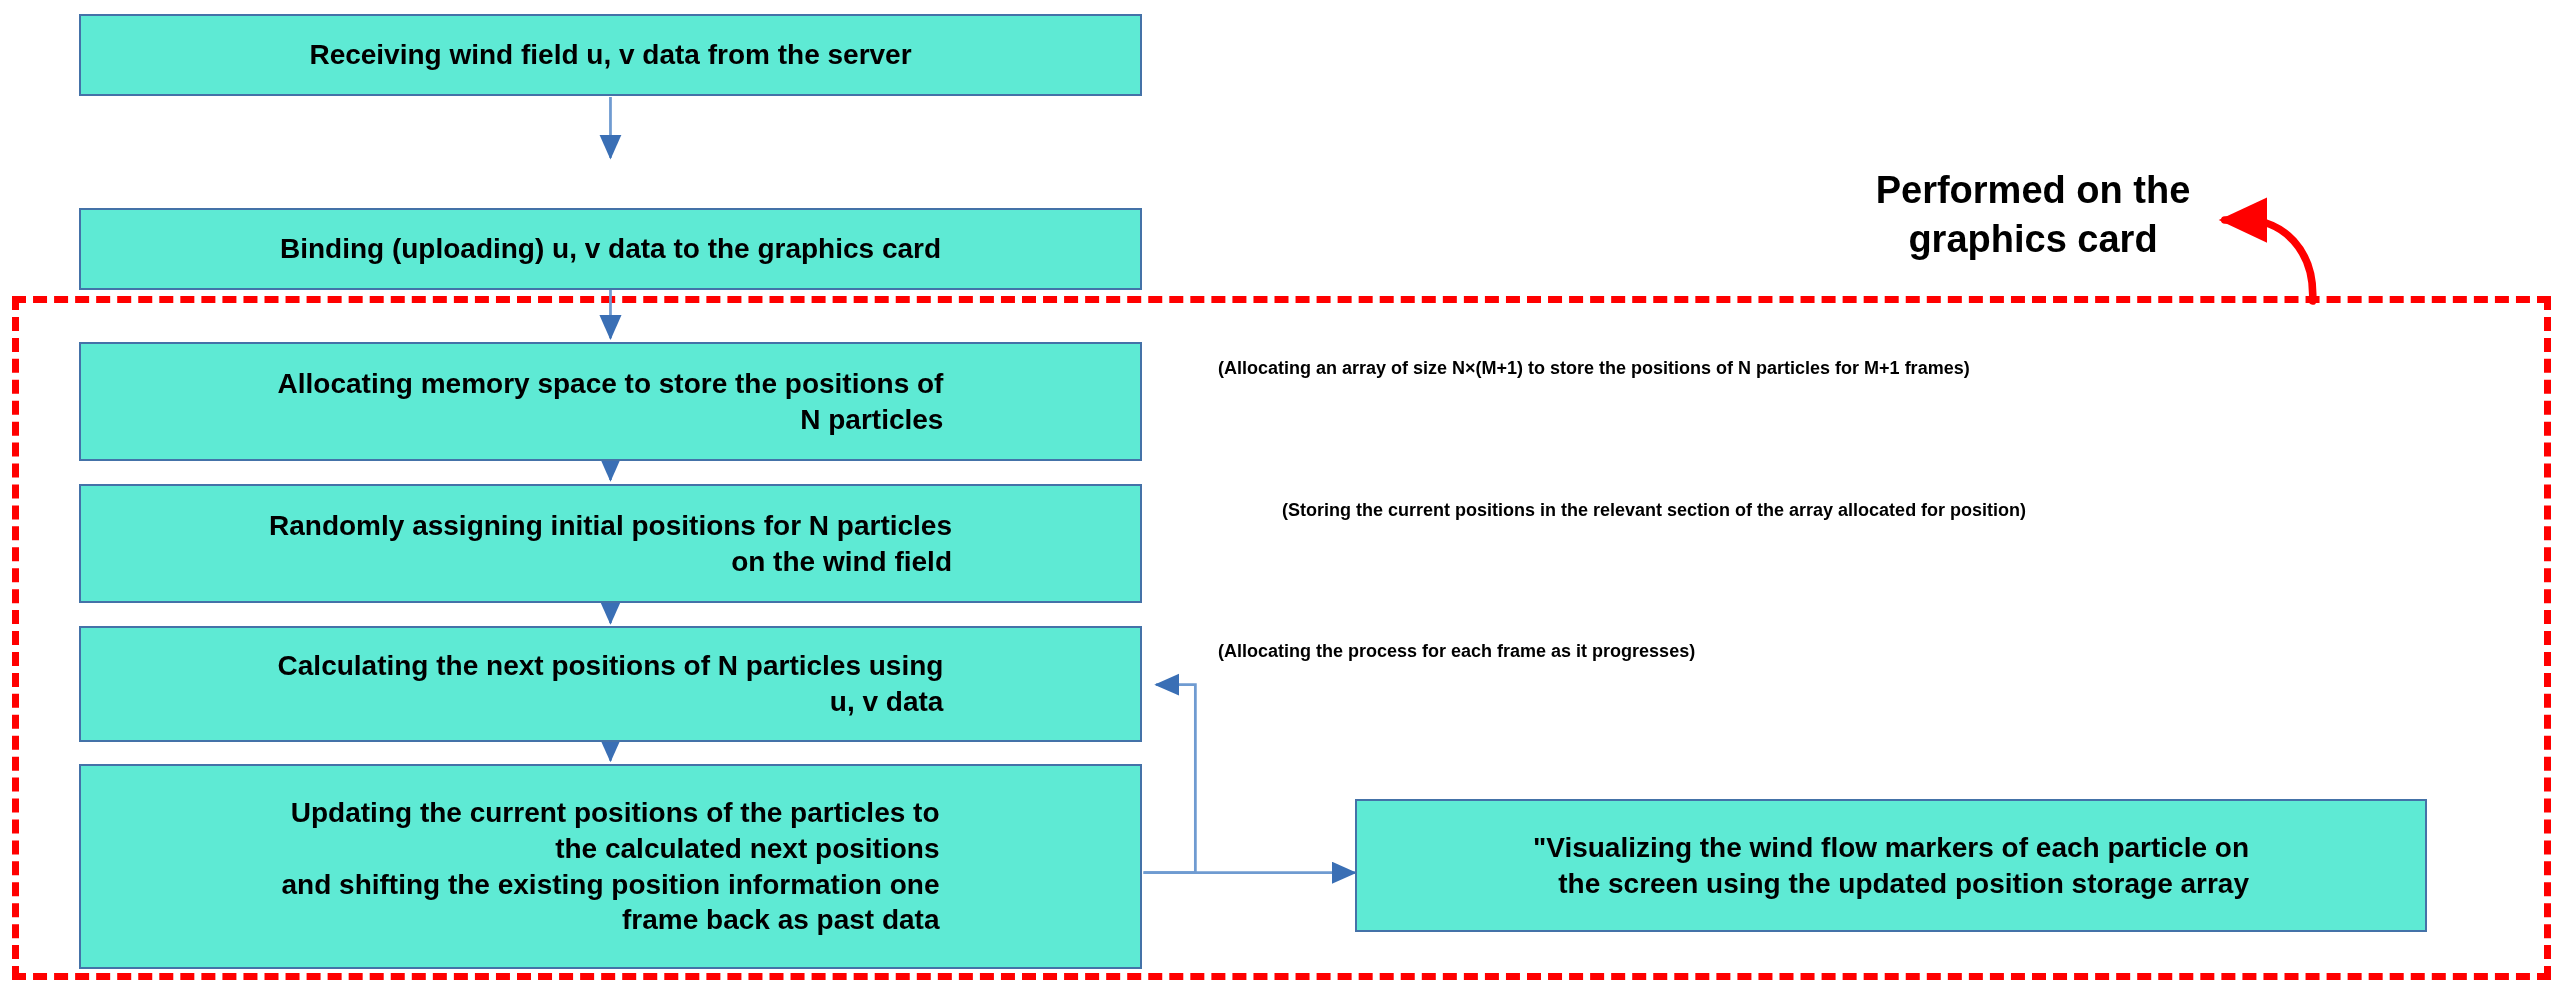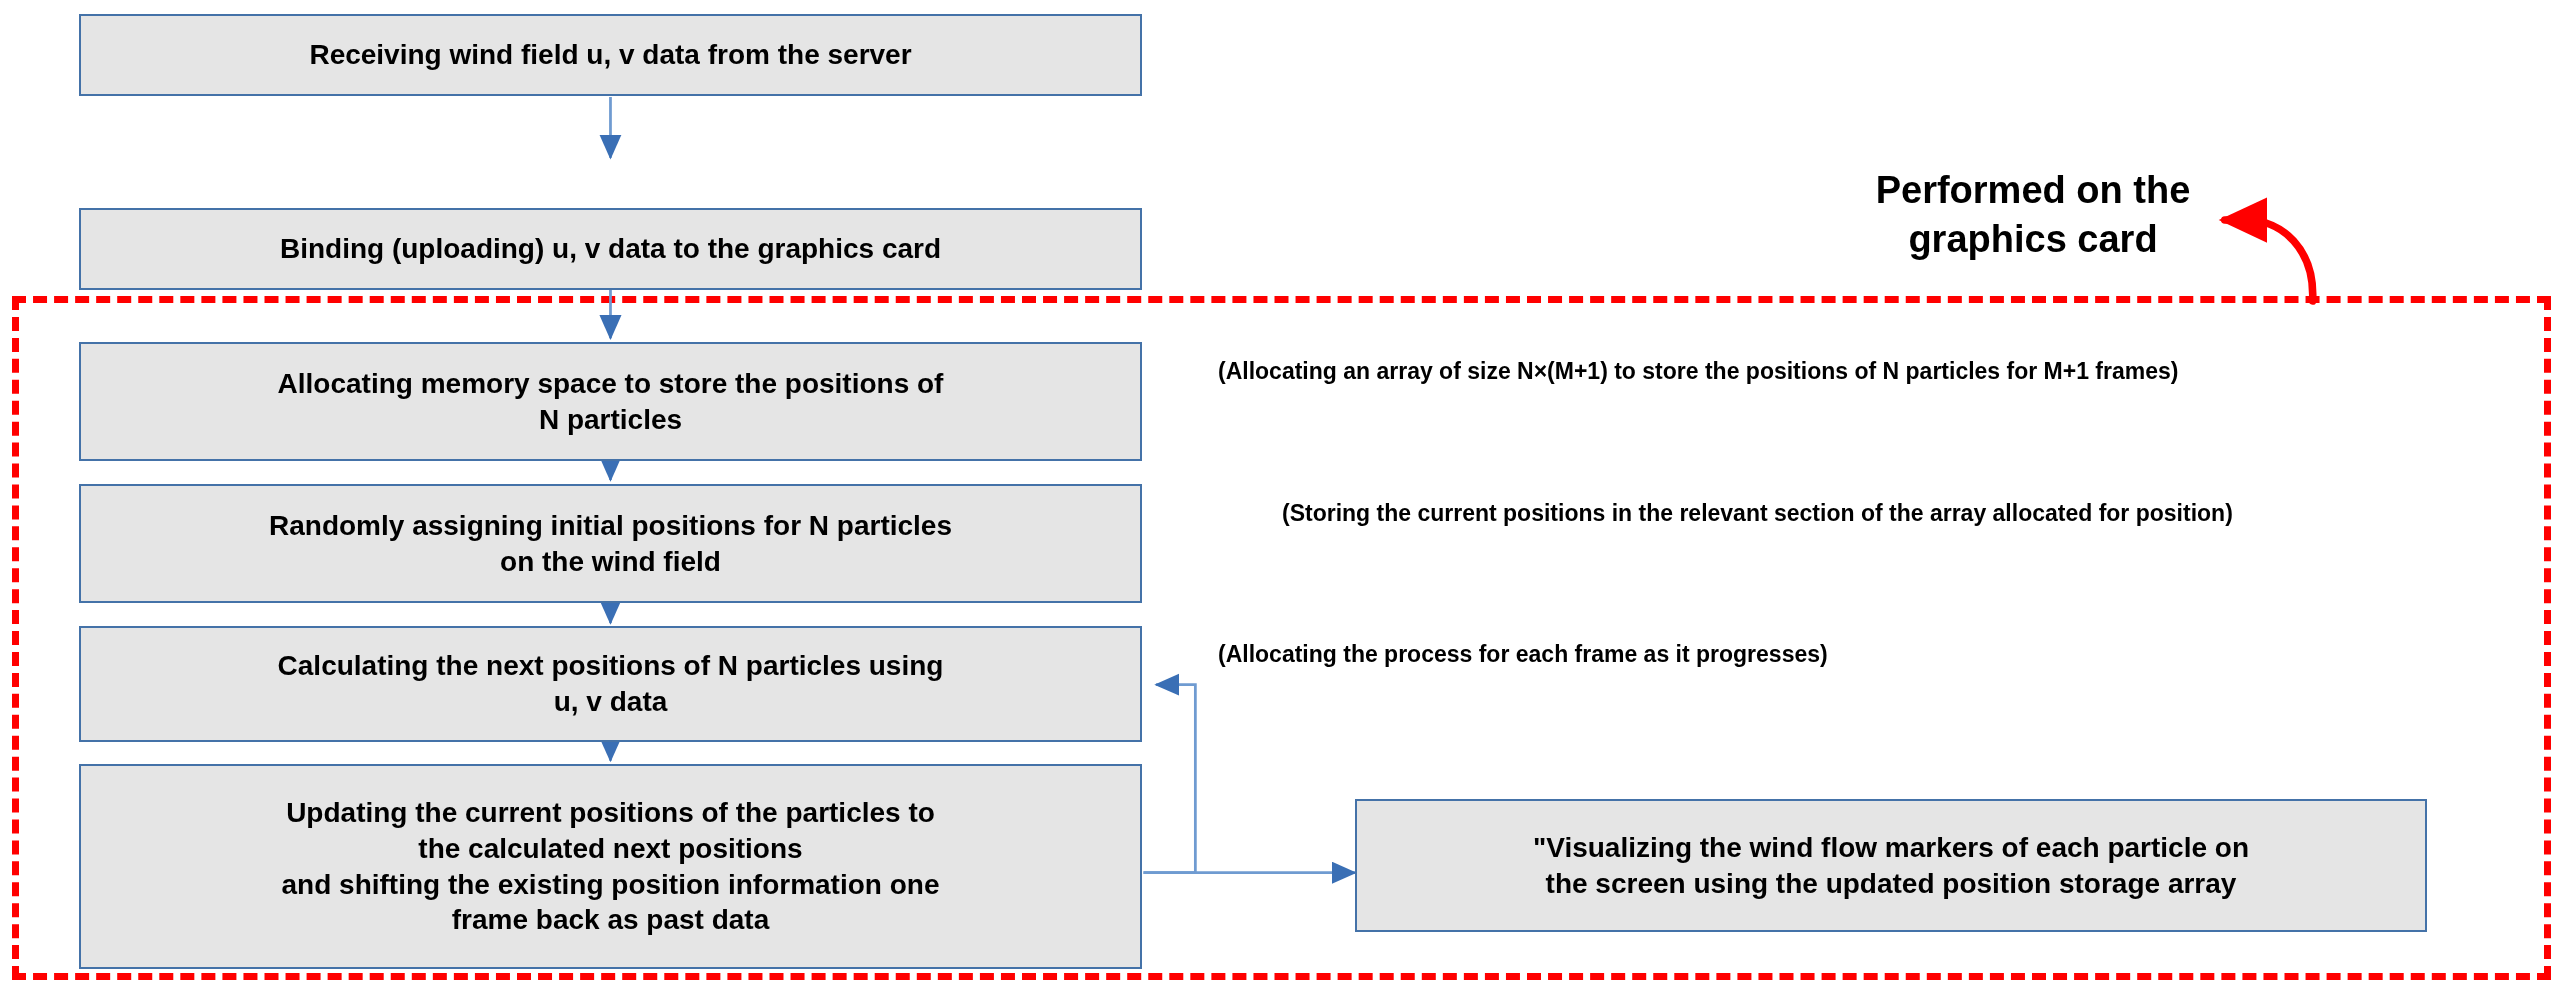--- a/index.html
+++ b/index.html
@@ -26,38 +26,38 @@
     border: 7.6px dashed #ff0000;
     box-sizing: border-box;
     pointer-events: none;
   }
 
   
   .pbox {
     position: absolute;
     box-sizing: border-box;
     border: 2.8px solid #4472a8;
-    background: #e5e5e5;
+    background: #5eead4;
     display: flex;
     align-items: center;
     justify-content: center;
-    text-align: center;
+    text-align: right;
     color: #000000;
     font-weight: bold;
     font-size: 28px;
     line-height: 1.28;
     padding: 2.8px 11px;
   }
 
   
   .note {
     position: absolute;
     color: #000000;
     font-weight: bold;
-    font-size: 23px;
+    font-size: 18px;
     line-height: 1.30;
     text-align: left;
   }
 
   .region-label {
     position: absolute;
     color: #000000;
     font-weight: bold;
     font-size: 38px;
     line-height: 1.30;

